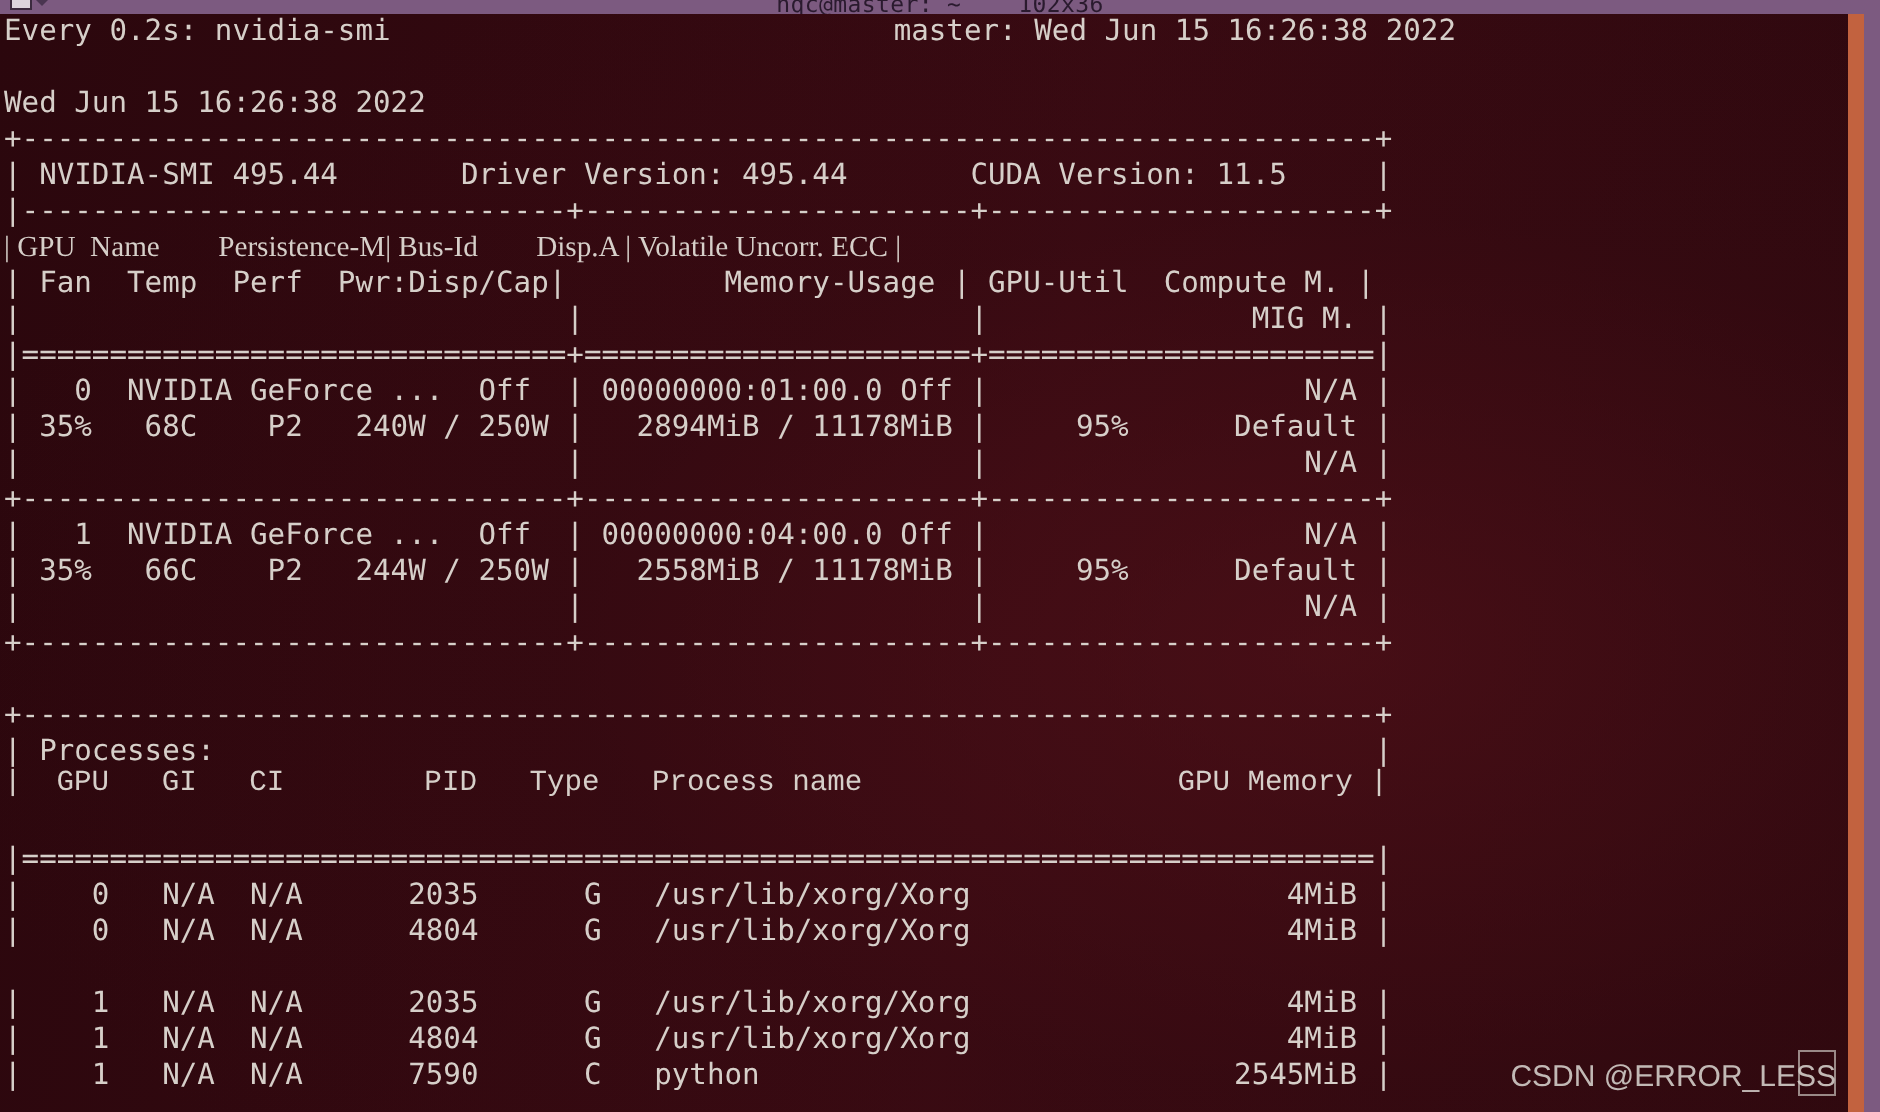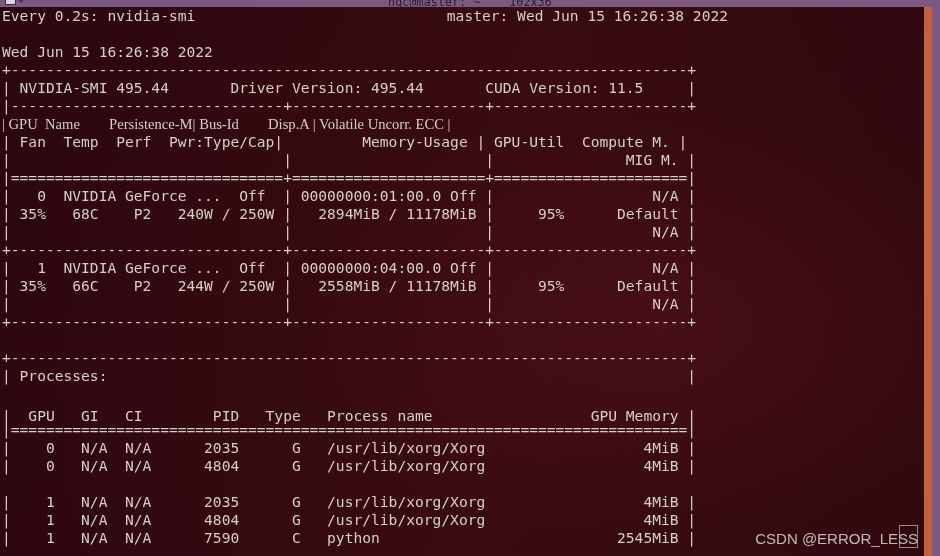--- a/index.html
+++ b/index.html
@@ -174,39 +174,39 @@
 
     <div class="line watch-head" style="top:0px;"><span>Every 0.2s: nvidia-smi</span><span class="right">master: Wed Jun 15 16:26:38 2022</span></div>
 
     <div class="line" style="top:18px;"></div>
     <div class="line" style="top:36px;">Wed Jun 15 16:26:38 2022</div>
 
     <div class="line" style="top:54px;">+-----------------------------------------------------------------------------+</div>
     <div class="line" style="top:72px;">| NVIDIA-SMI 495.44       Driver Version: 495.44       CUDA Version: 11.5     |</div>
     <div class="line" style="top:90px;">|-------------------------------+----------------------+----------------------+</div>
     <div class="line" style="top:108px;font-family:Liberation Serif, serif;">| GPU  Name        Persistence-M| Bus-Id        Disp.A | Volatile Uncorr. ECC |</div>
-    <div class="line" style="top:126px;">| Fan  Temp  Perf  Pwr:Type/Cap|         Memory-Usage | GPU-Util  Compute M. |</div>
+    <div class="line" style="top:126px;">| Fan  Temp  Perf  Pwr:Disp/Cap|         Memory-Usage | GPU-Util  Compute M. |</div>
     <div class="line" style="top:144px;">|                               |                      |               MIG M. |</div>
     <div class="line" style="top:162px;">|===============================+======================+======================|</div>
 
     <div class="line" style="top:180px;">|   0  NVIDIA GeForce ...  Off  | 00000000:01:00.0 Off |                  N/A |</div>
     <div class="line" style="top:198px;text-align:right;">| 35%   68C    P2   240W / 250W |   2894MiB / 11178MiB |     95%      Default |</div>
     <div class="line" style="top:216px;">|                               |                      |                  N/A |</div>
     <div class="line" style="top:234px;">+-------------------------------+----------------------+----------------------+</div>
 
     <div class="line" style="top:252px;">|   1  NVIDIA GeForce ...  Off  | 00000000:04:00.0 Off |                  N/A |</div>
     <div class="line" style="top:270px;">| 35%   66C    P2   244W / 250W |   2558MiB / 11178MiB |     95%      Default |</div>
     <div class="line" style="top:288px;">|                               |                      |                  N/A |</div>
     <div class="line" style="top:306px;">+-------------------------------+----------------------+----------------------+</div>
 
     <div class="line" style="top:324px;"></div>
 
     <div class="line" style="top:342px;">+-----------------------------------------------------------------------------+</div>
     <div class="line" style="top:360px;">| Processes:                                                                  |</div>
-    <div class="line" style="top:400px;">|  GPU   GI   CI        PID   Type   Process name                  GPU Memory |</div>
+    <div class="line" style="top:376px;font-family:Liberation Mono, monospace;">|  GPU   GI   CI        PID   Type   Process name                  GPU Memory |</div>
     <div class="line" style="top:414px;">|=============================================================================|</div>
 
     <div class="line" style="top:432px;">|    0   N/A  N/A      2035      G   /usr/lib/xorg/Xorg                  4MiB |</div>
     <div class="line" style="top:450px;">|    0   N/A  N/A      4804      G   /usr/lib/xorg/Xorg                  4MiB |</div>
     <div class="line" style="top:486px;">|    1   N/A  N/A      2035      G   /usr/lib/xorg/Xorg                  4MiB |</div>
     <div class="line" style="top:504px;">|    1   N/A  N/A      4804      G   /usr/lib/xorg/Xorg                  4MiB |</div>
     <div class="line" style="top:522px;">|    1   N/A  N/A      7590      C   python                           2545MiB |</div>
 
   </div>
 

